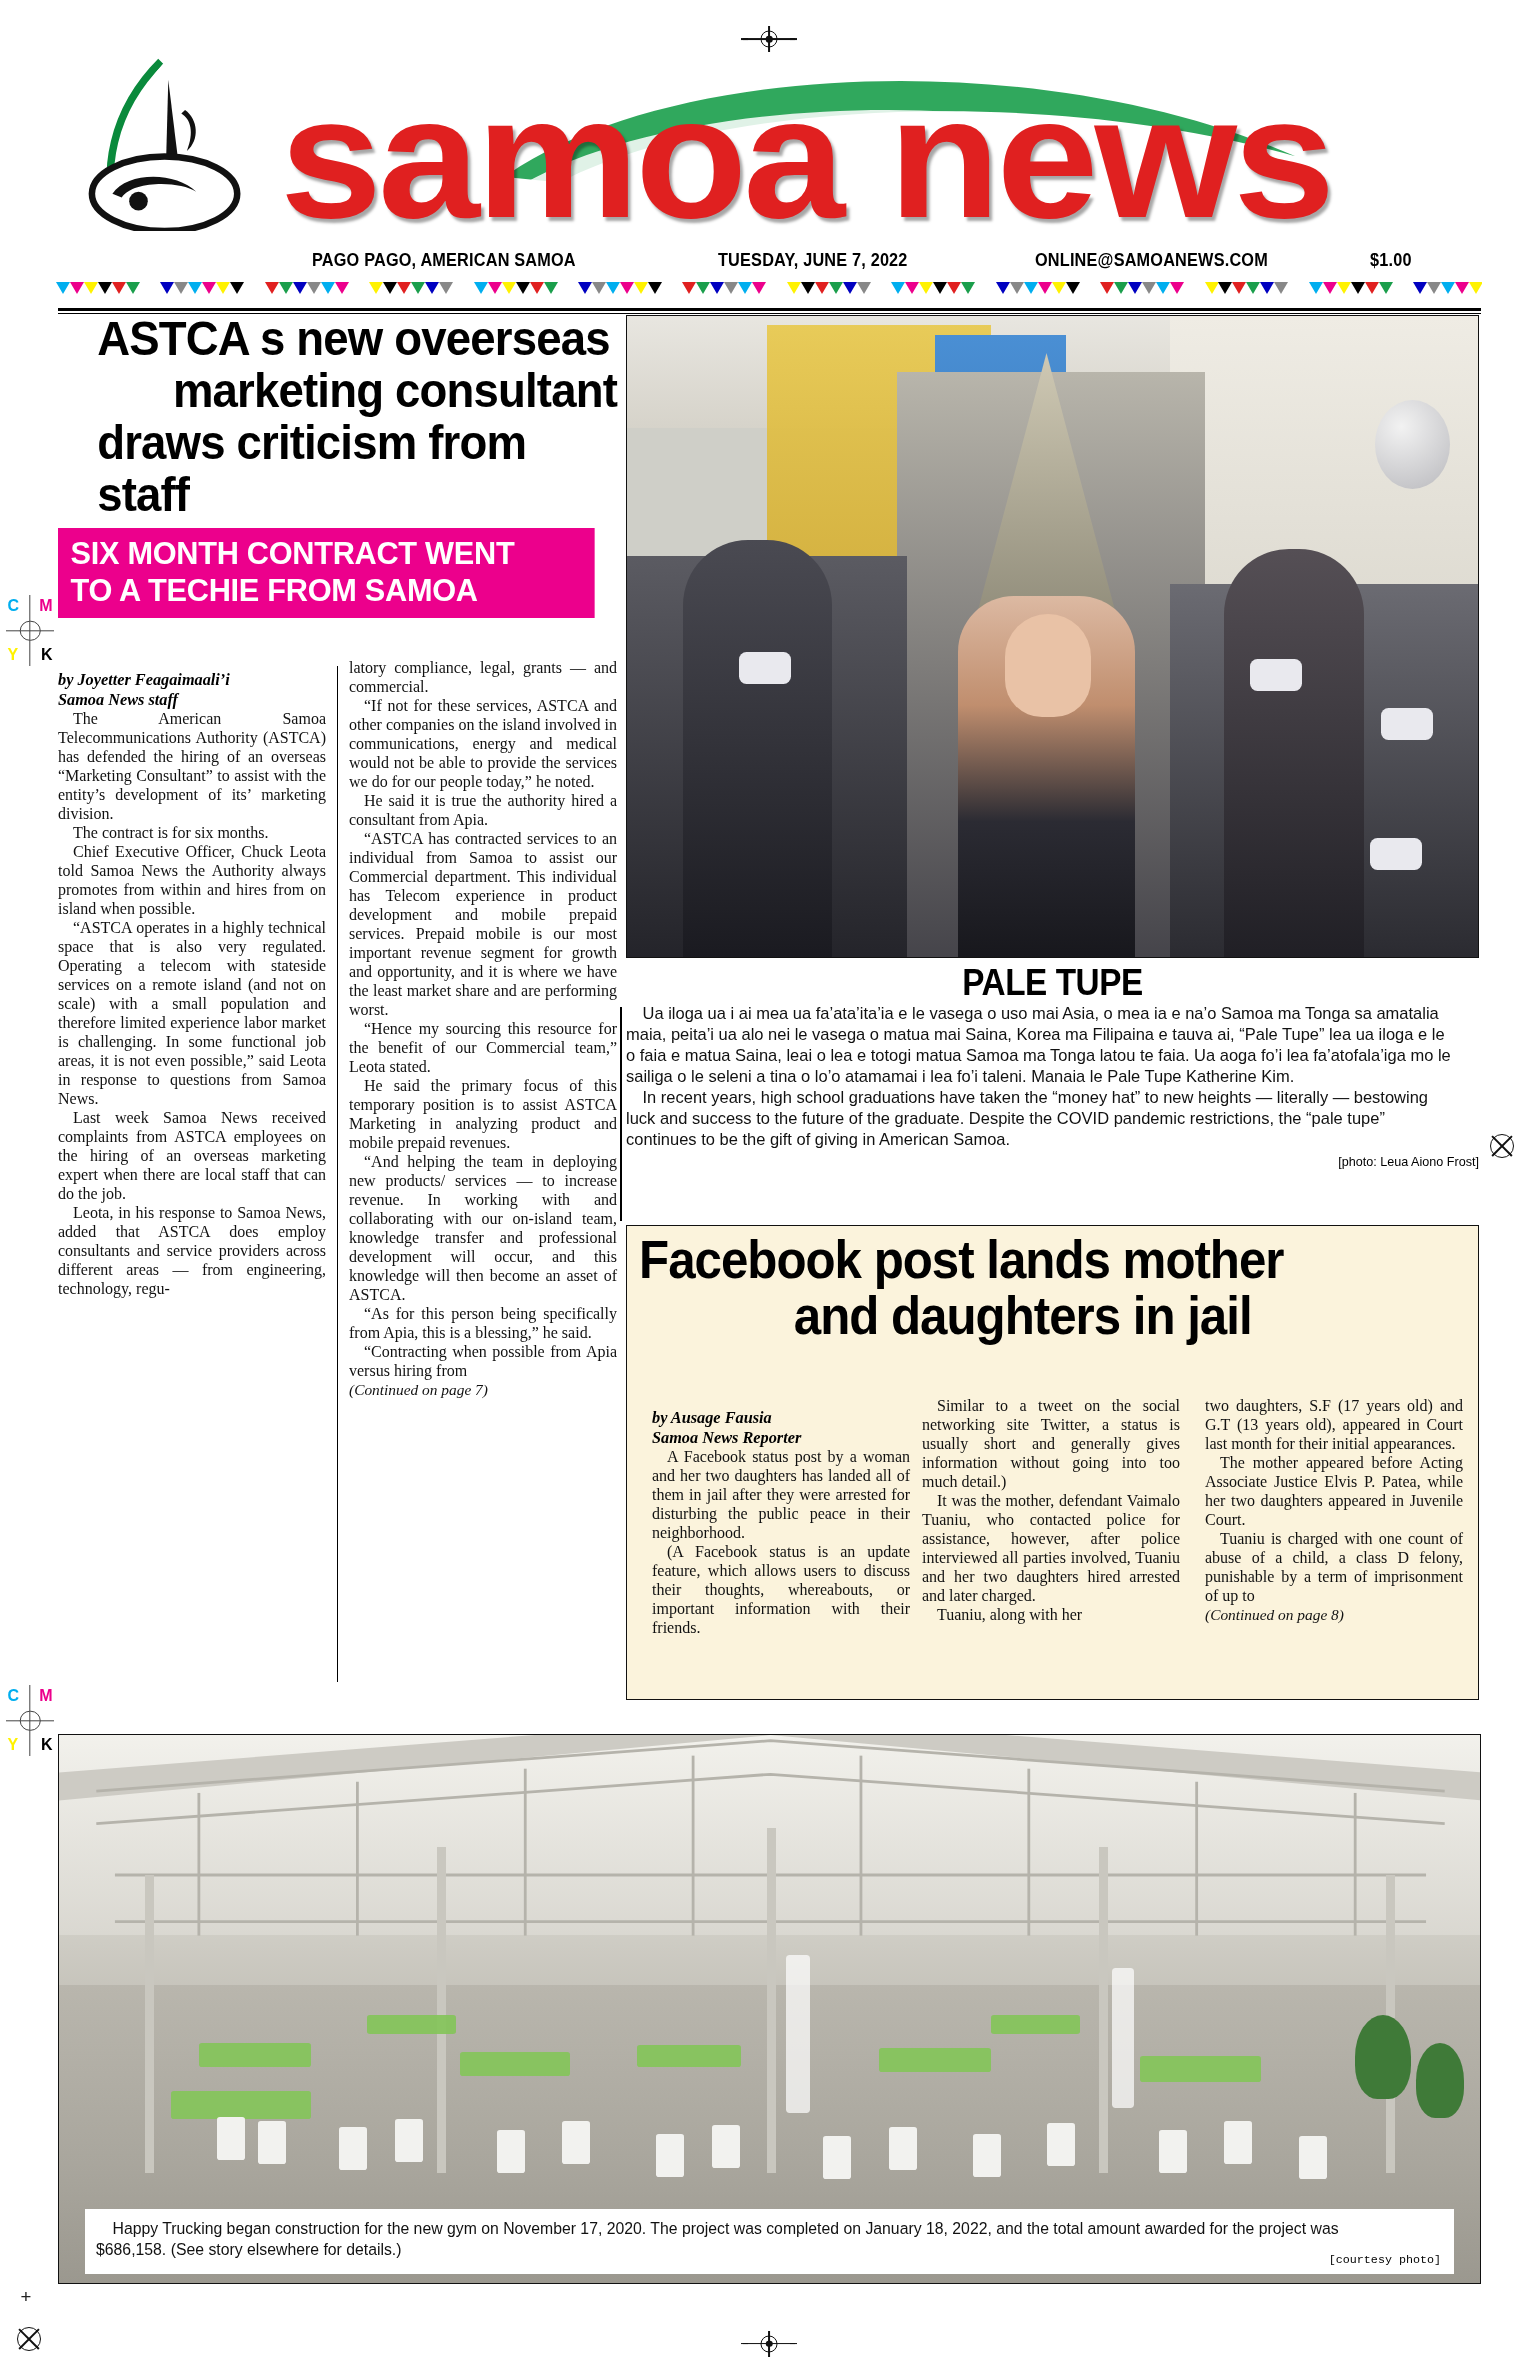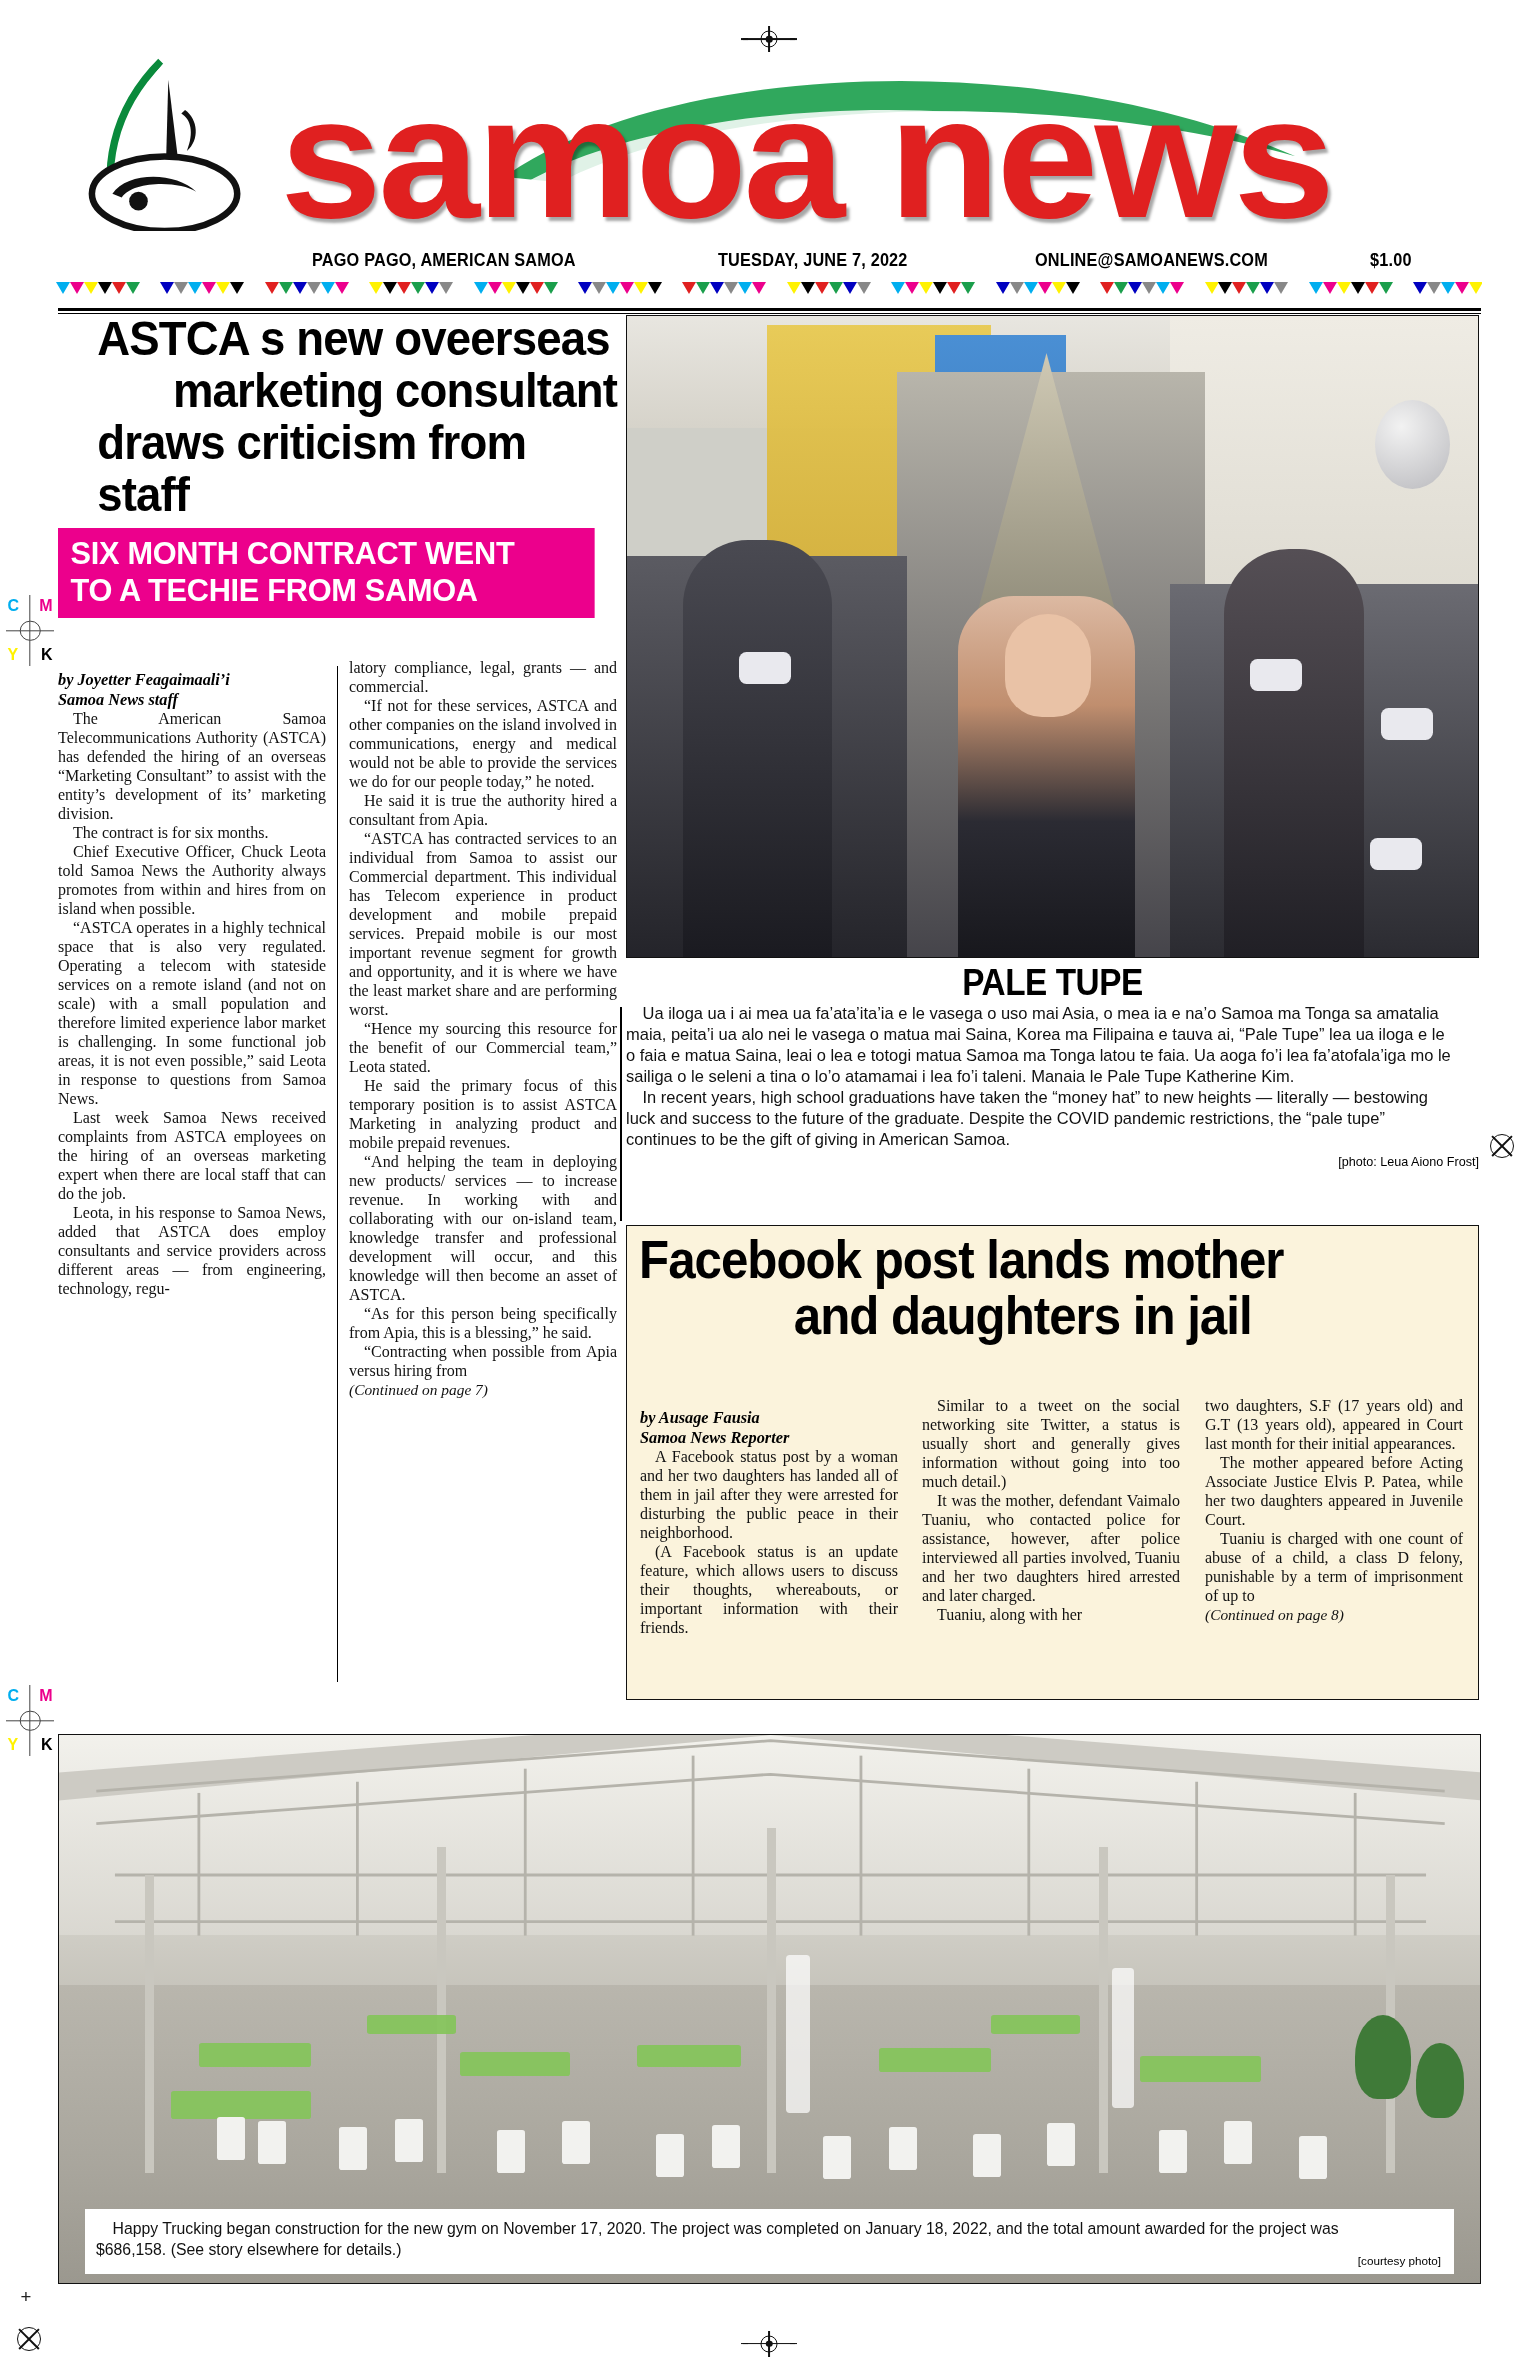--- a/index.html
+++ b/index.html
@@ -208,21 +208,21 @@
   .fb-headline {
     font-family:"Liberation Sans", sans-serif; font-weight:bold;
     font-size:53px; line-height:56px; letter-spacing:-1.1px;
     padding:5.6px 13px 0 13px; color:#000;
     transform:scaleX(.93); transform-origin:left top;
   }
   .fb-headline .f1 { display:block; text-align:left; }
   .fb-headline .f2 { display:block; text-align:center; }
   .fb-cols { position:absolute; left:13px; top:170px; width:826px; height:298px; }
   .fb-col { position:absolute; top:0; width:258px; }
-  .fb-c1 { left:0; }
+  .fb-c1 { left:12px; }
   .fb-c2 { left:282px; }
   .fb-c3 { left:565px; }
   .fb-body {
     font-family:"Liberation Serif", serif;
     font-size:16px; line-height:19px; text-align:justify; color:#111;
   }
   .fb-body p { margin:0; text-indent:15px; }
 
   
   .photo-bottom {
@@ -246,21 +246,21 @@
     position:absolute; left:26px; right:26px; top:474px; height:65px;
     background:#fff; padding:9.3px 11.2px 5.6px 11.2px;
   }
   .cap-bottom .txt {
     font-family:"Liberation Sans", sans-serif;
     font-size:16.3px; line-height:20.5px; color:#111; text-indent:17px;
     transform:scaleX(.97); transform-origin:left top;
   }
   .cap-bottom .cr {
     position:absolute; right:13px; bottom:7.5px;
-    font-family:Liberation Sans, sans-serif; font-size:11.7px;
+    font-family:Liberation Mono, monospace; font-size:11.7px;
   }
 </style>
 </head>
 <body>
 
 <div class="page">
 
   <div class="reg-top">
     <div class="reg-h"></div>
       <div class="reg-v"></div>

